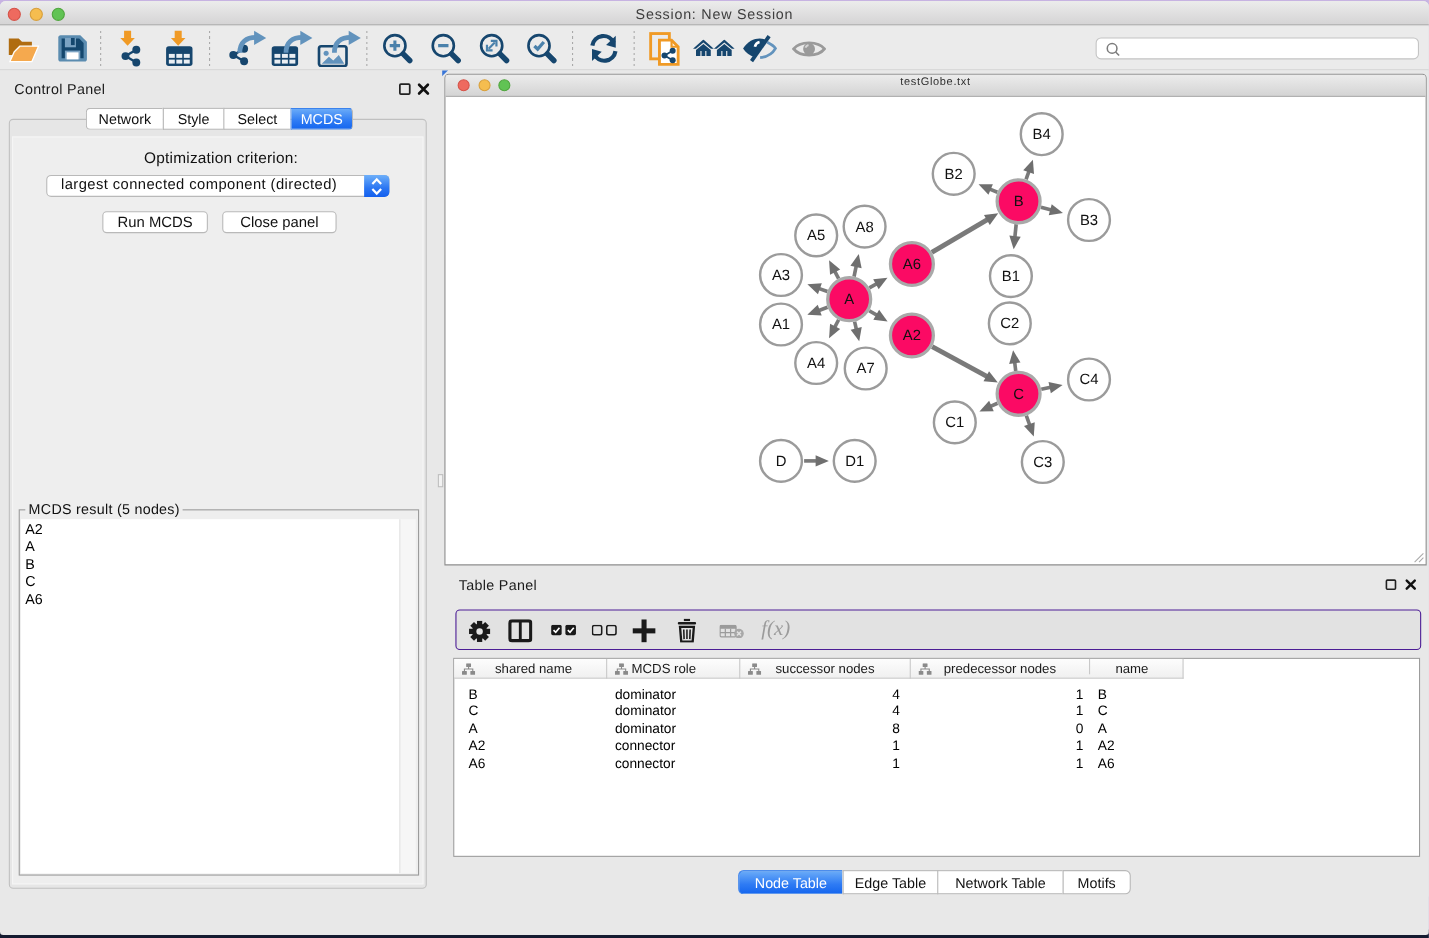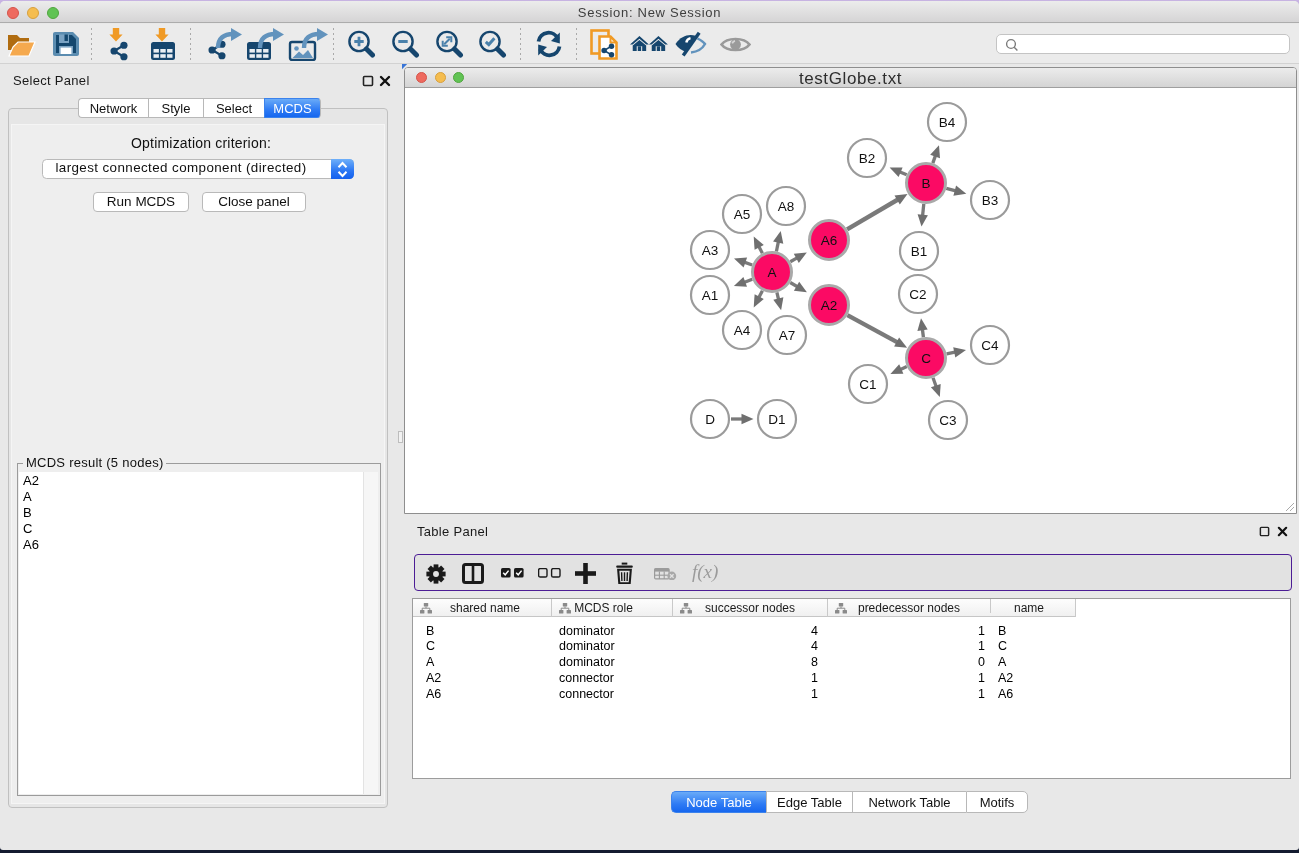--- a/index.html
+++ b/index.html
@@ -168,21 +168,21 @@
       <div class="sep" style="left:576px"></div>
 <div id="search">
         <svg width="16" height="16" style="position:absolute;left:7px;top:2px" viewBox="0 0 16 16">
           <circle cx="7" cy="7" r="4.4" fill="none" stroke="#7c7c7c" stroke-width="1.4"></circle>
           <line x1="10.2" y1="10.2" x2="13.4" y2="13.4" stroke="#7c7c7c" stroke-width="1.4"></line>
         </svg>
       </div>
 </div>
 <div id="main">
  <div id="cp">
-  <div id="cp-title">Select Panel</div>
+  <div id="cp-title">Control Panel</div>
   <svg width="12" height="12" style="position:absolute;left:362px;top:11px" viewBox="0 0 12 12">
           <rect x="1.5" y="1.5" width="9" height="9" fill="none" stroke="#222" stroke-width="1.6" rx="1"></rect>
         </svg>
   <svg width="12" height="12" style="position:absolute;left:379px;top:11px" viewBox="0 0 12 12">
           <path d="M2 2 L10 10 M10 2 L2 10" stroke="#111" stroke-width="2.4" stroke-linecap="round"></path>
         </svg>
   <div id="cp-box"></div>
   <div id="cp-inner"></div>
   <div class="tabrow" style="top:34px;height:20px">
     <div class="tab" style="width:70px;padding:0;height:20px;line-height:19px">Network</div>
@@ -206,21 +206,21 @@
   </div>
   <div id="cp-handle"></div>
  </div>
 <div id="right" style="position:absolute;left:402px;top:0;width:897px;height:751px">
 
  <div id="netwin" style="position:absolute;left:2px;top:3px;width:893px;height:447px;background:#fff;border:1px solid #8e8e8e;border-radius:4px 4px 0 0;overflow:hidden">
   <div style="position:absolute;left:0;top:0;width:100%;height:20px;background:linear-gradient(#ececec,#d4d4d4);border-bottom:1px solid #9f9f9f">
    <div class="tl" style="left:11px;top:4px;width:11px;height:11px;background:#ee6a5f;border:0.5px solid #d5544a"></div>
    <div class="tl" style="left:29.5px;top:4px;width:11px;height:11px;background:#f5bd4f;border:0.5px solid #d8a03d"></div>
    <div class="tl" style="left:48px;top:4px;width:11px;height:11px;background:#61c354;border:0.5px solid #51a63f"></div>
-   <div style="position:absolute;left:0;right:0;top:0.5px;text-align:center;font-size:17px;letter-spacing:0.6px;color:#2e2e2e">testGlobe.txt</div>
+   <div style="position:absolute;left:0;right:0;top:0.5px;text-align:center;font-size:10px;letter-spacing:0.6px;color:#2e2e2e">testGlobe.txt</div>
   </div>
   <svg id="graph" width="892" height="427" viewBox="0 0 892 427" style="position:absolute;left:0;top:19px" font-family="Liberation Sans,sans-serif">
 <line x1="357.4" y1="166.3" x2="353.3" y2="158.5" stroke="#7a7a7a" stroke-width="3.3"></line>
 <polygon points="348.7,149.6 358.8,157.9 349.6,162.7" fill="#6f6f6f"></polygon>
 <line x1="371.4" y1="164.5" x2="373.6" y2="153.7" stroke="#7a7a7a" stroke-width="3.3"></line>
 <polygon points="375.7,143.9 378.3,156.8 368.1,154.6" fill="#6f6f6f"></polygon>
 <line x1="347.2" y1="178.0" x2="338.5" y2="174.9" stroke="#7a7a7a" stroke-width="3.3"></line>
 <polygon points="329.0,171.5 342.1,170.6 338.6,180.4" fill="#6f6f6f"></polygon>
 <line x1="347.3" y1="192.3" x2="338.3" y2="195.7" stroke="#7a7a7a" stroke-width="3.3"></line>
 <polygon points="328.9,199.1 338.4,190.1 342.0,199.8" fill="#6f6f6f"></polygon>

